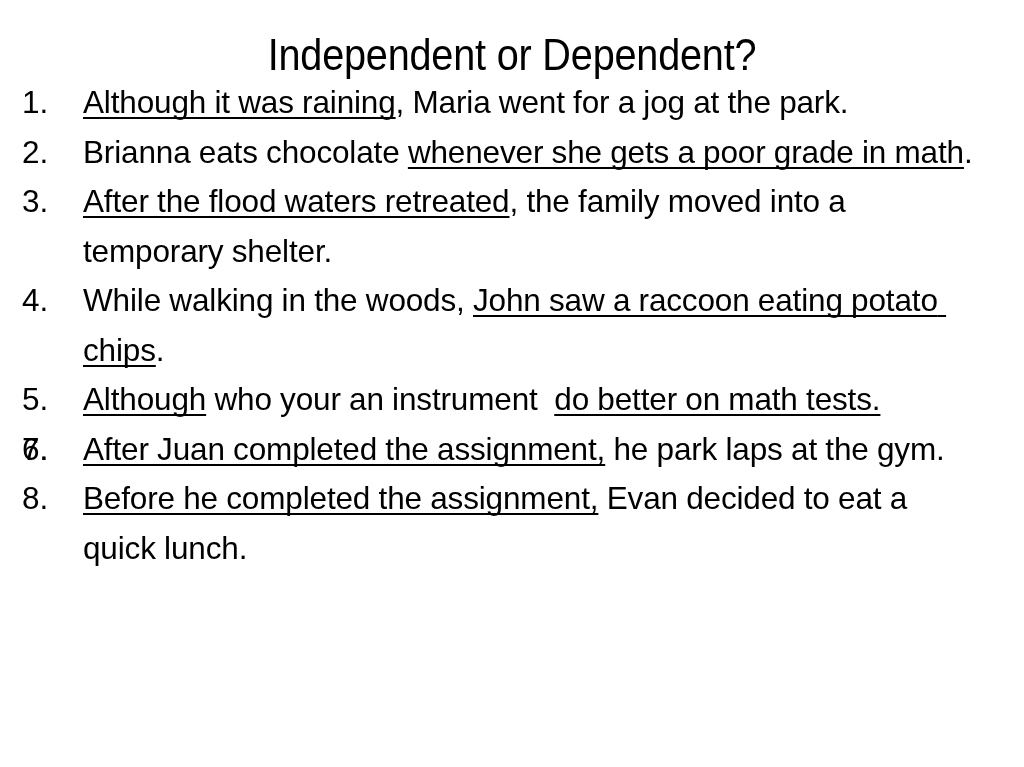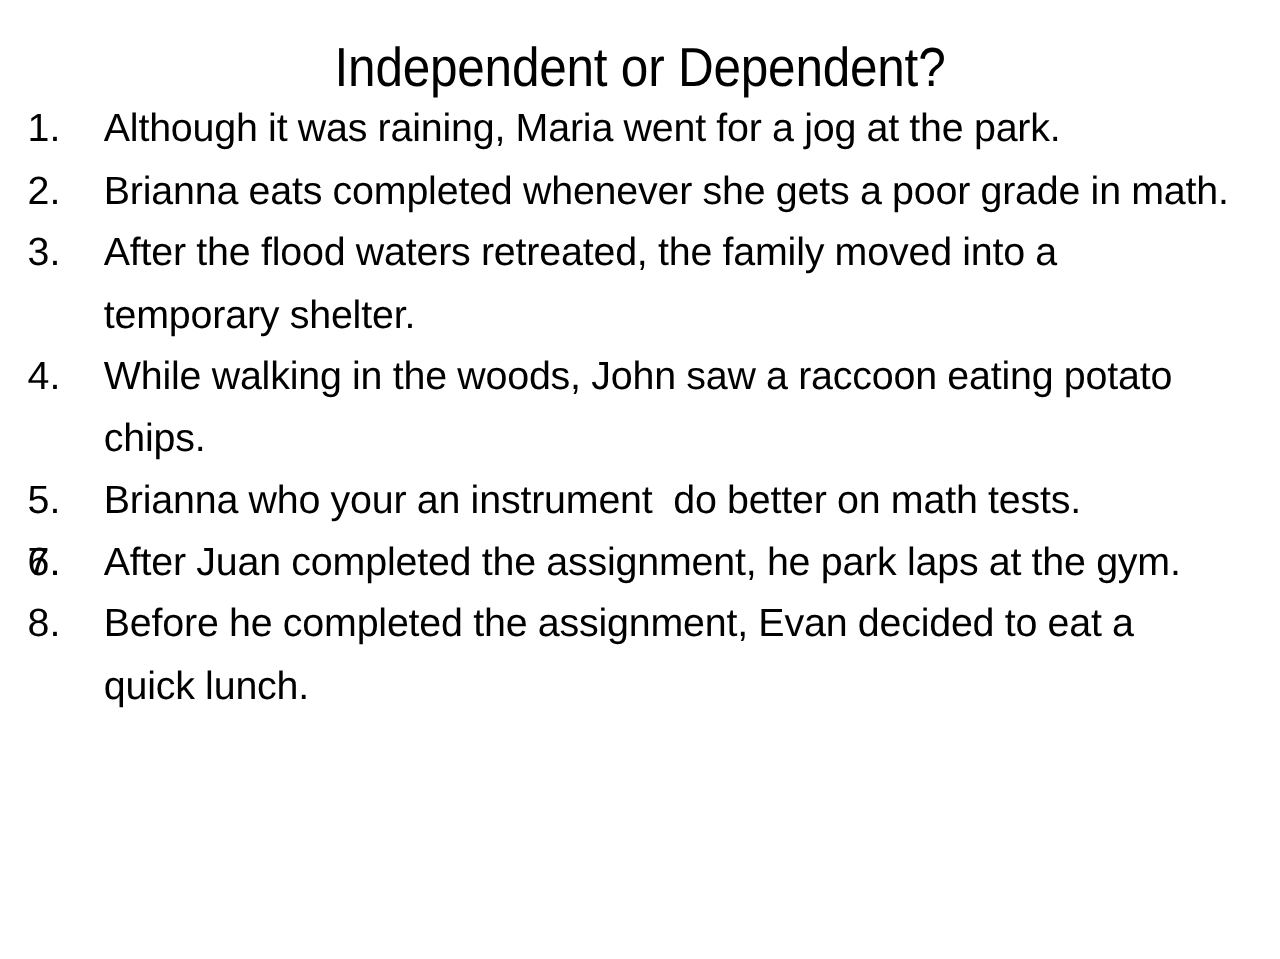--- a/index.html
+++ b/index.html
@@ -79,36 +79,37 @@
   .item-text {
     display: inline;
   }
 
   .seg {
     display: inline;
     white-space: pre-wrap;
   }
 
   .seg.u {
+    text-decoration: underline;
     text-decoration-thickness: 2px;
     text-underline-offset: 4px;
     text-decoration-skip-ink: none;
   }
 </style>
 </head>
 <body>
 
 <div class="slide">
 
   <h1 class="slide-title">Independent or Dependent?</h1>
 
   <ol class="body-list">
       <li class="list-item"><span class="item-number">1.</span><span class="item-text"><span class="seg u">Although it was raining</span><span class="seg">, Maria went for a jog at the park.</span></span></li>
-      <li class="list-item"><span class="item-number">2.</span><span class="item-text"><span class="seg">Brianna eats completed </span><span class="seg u">whenever she gets a poor grade in math</span><span class="seg">.</span></span></li>
+      <li class="list-item"><span class="item-number">2.</span><span class="item-text"><span class="seg">Brianna eats chocolate </span><span class="seg u">whenever she gets a poor grade in math</span><span class="seg">.</span></span></li>
       <li class="list-item"><span class="item-number">3.</span><span class="item-text"><span class="seg u">After the flood waters retreated</span><span class="seg">, the family moved into a temporary shelter.</span></span></li>
       <li class="list-item"><span class="item-number">4.</span><span class="item-text"><span class="seg">While walking in the woods, </span><span class="seg u">John saw a raccoon eating potato chips</span><span class="seg">.</span></span></li>
-      <li class="list-item"><span class="item-number">5.</span><span class="item-text"><span class="seg u">Brianna</span><span class="seg"> who your an instrument  </span><span class="seg u">do better on math tests.</span></span></li>
+      <li class="list-item"><span class="item-number">5.</span><span class="item-text"><span class="seg u">Although</span><span class="seg"> who your an instrument  </span><span class="seg u">do better on math tests.</span></span></li>
       <li class="list-item"><span class="item-number">6.</span></li>
       <li class="list-item"><span class="item-number">7.</span><span class="item-text"><span class="seg u">After Juan completed the assignment,</span><span class="seg"> he park laps at the gym.</span></span></li>
       <li class="list-item"><span class="item-number">8.</span><span class="item-text"><span class="seg u">Before he completed the assignment,</span><span class="seg"> Evan decided to eat a quick lunch.</span></span></li>
     </ol>
 
 </div>
 
 </body></html>

